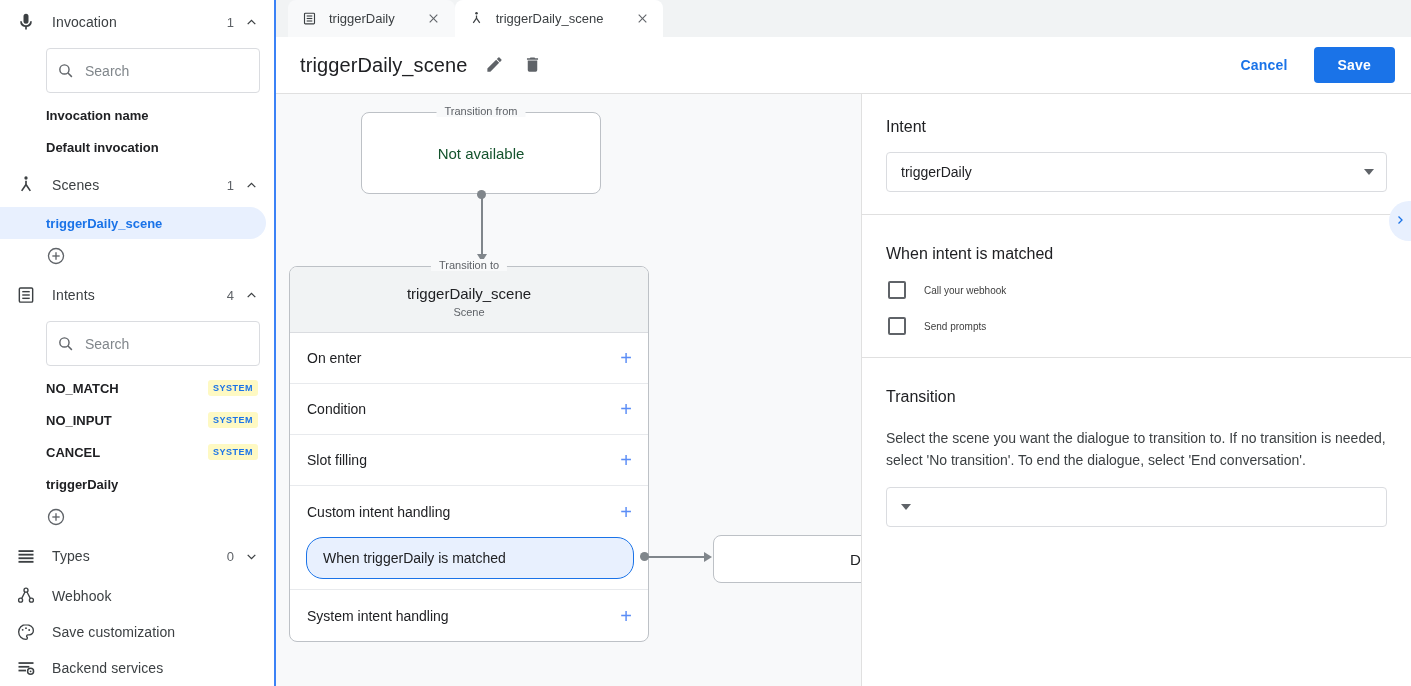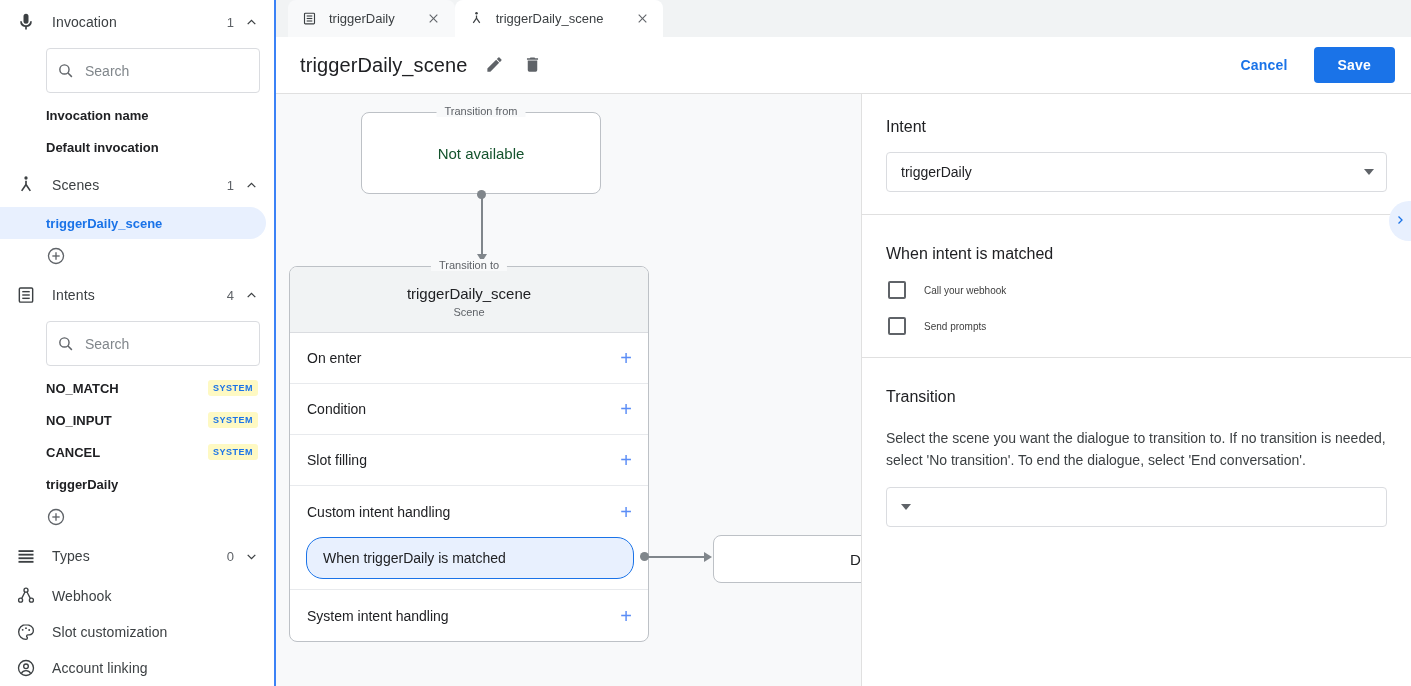--- a/index.html
+++ b/index.html
@@ -395,31 +395,21 @@
     </div>
     <div class="flat-item">
       <span class="nav-icon">
         <svg width="20" height="20" viewBox="0 0 24 24" fill="none" stroke="currentColor" stroke-width="1.6">
             <path d="M12 3.2a8.8 8.8 0 1 0 0 17.6c1.1 0 1.7-.8 1.7-1.6 0-.5-.2-.8-.5-1.1-.3-.3-.5-.7-.5-1.1 0-.9.7-1.6 1.6-1.6h1.6A4.9 4.9 0 0 0 20.8 10c0-3.8-3.9-6.8-8.8-6.8z"></path>
             <circle cx="8" cy="9.4" r="1.1" fill="currentColor" stroke="none"></circle>
             <circle cx="12" cy="7.4" r="1.1" fill="currentColor" stroke="none"></circle>
             <circle cx="15.8" cy="9.6" r="1.1" fill="currentColor" stroke="none"></circle>
           </svg>
       </span>
-      <span class="nav-label">Slot customization</span>
-    </div>
-    <div class="flat-item">
-      <span class="nav-icon">
-        <svg width="20" height="20" viewBox="0 0 24 24" fill="none" stroke="currentColor" stroke-width="1.6">
-            <circle cx="12" cy="12" r="9"></circle>
-            <circle cx="12" cy="10" r="2.8"></circle>
-            <path d="M6.4 18.6a6.2 6.2 0 0 1 11.2 0"></path>
-          </svg>
-      </span>
-      <span class="nav-label">Account linking</span>
+      <span class="nav-label">Save customization</span>
     </div>
     <div class="flat-item">
       <span class="nav-icon">
         <svg width="20" height="20" viewBox="0 0 24 24" fill="currentColor">
             <rect x="3" y="5" width="18" height="2.1"></rect>
             <rect x="3" y="9.5" width="13" height="2.1"></rect>
             <rect x="3" y="14" width="9" height="2.1"></rect>
             <circle cx="17.5" cy="16" r="3.6" fill="none" stroke="currentColor" stroke-width="1.8"></circle>
             <circle cx="17.5" cy="16" r="1.1"></circle>
           </svg>

